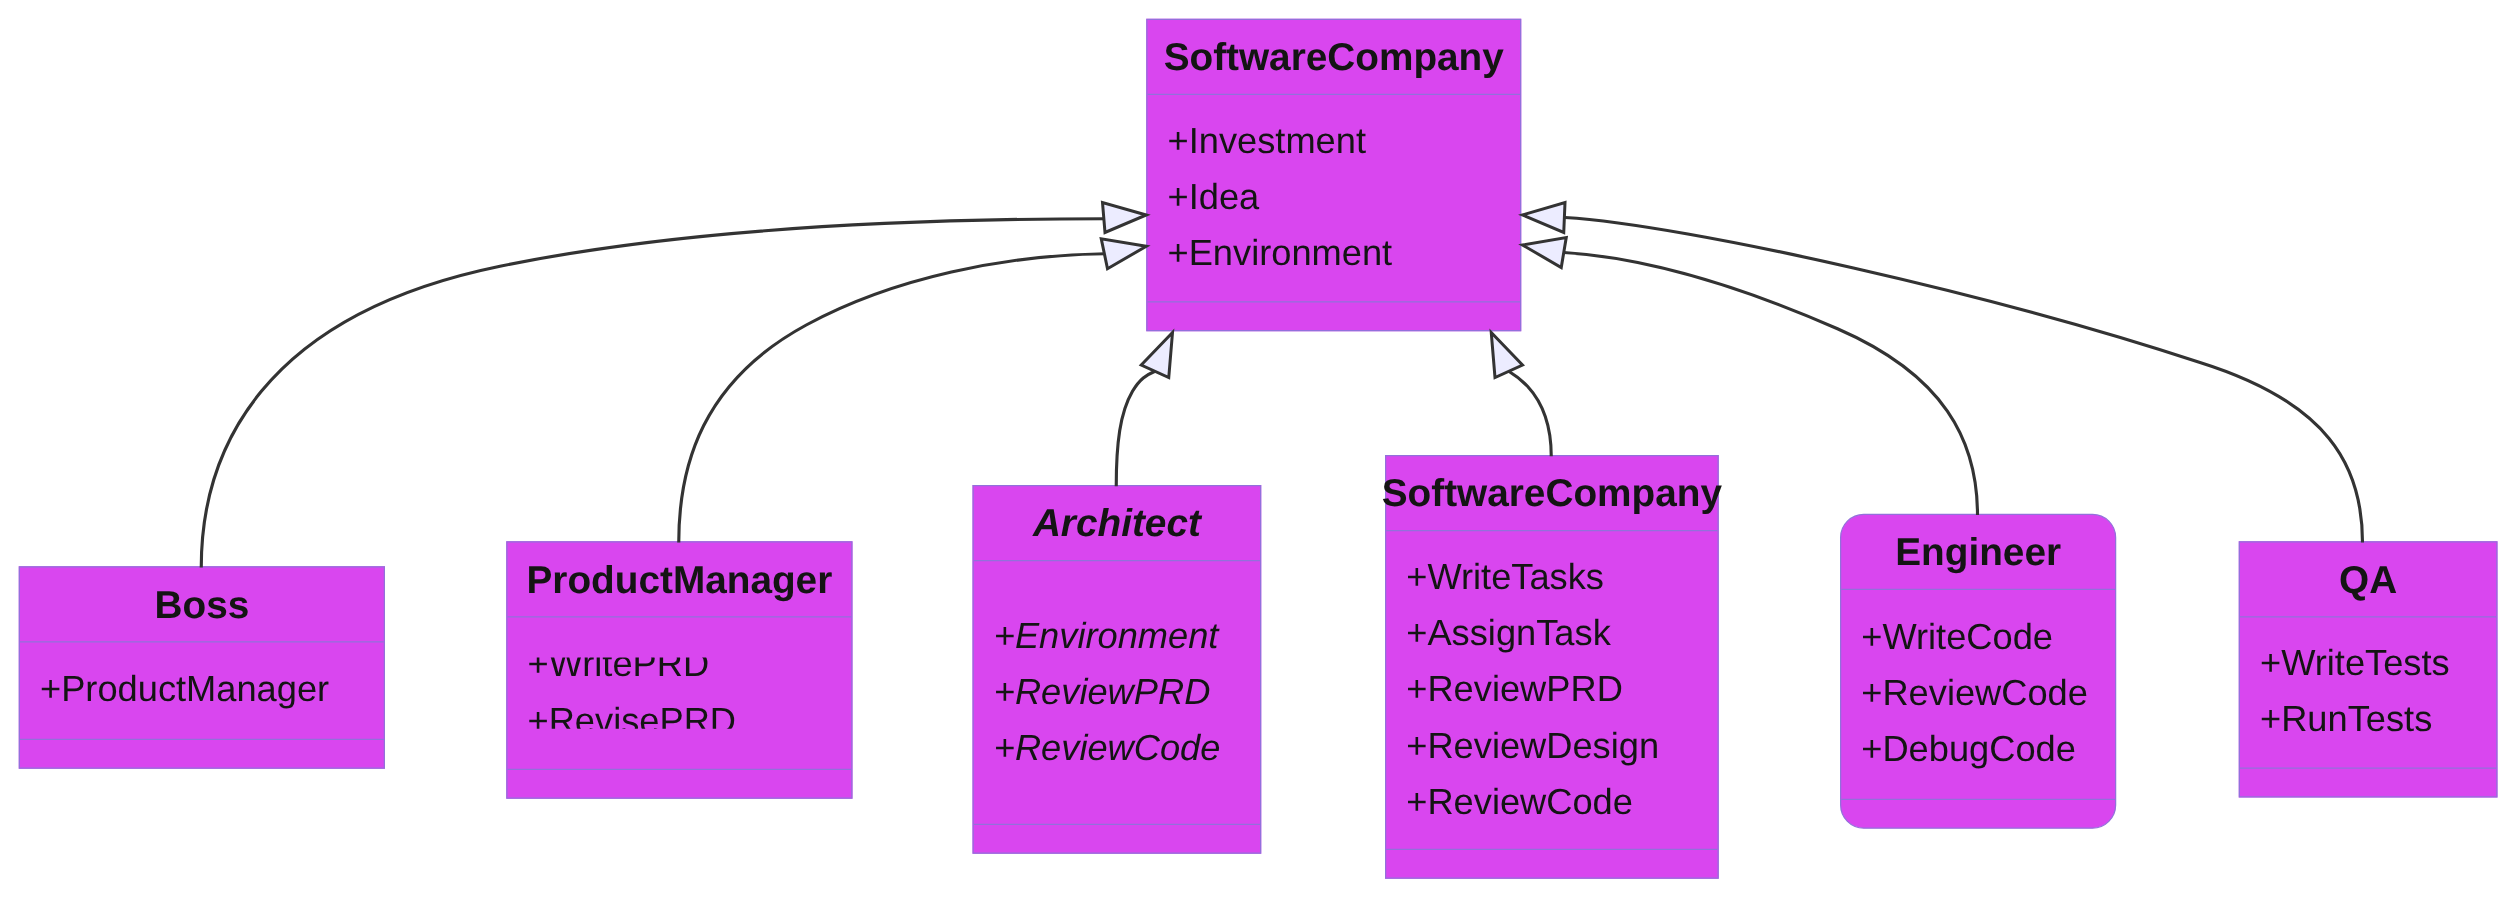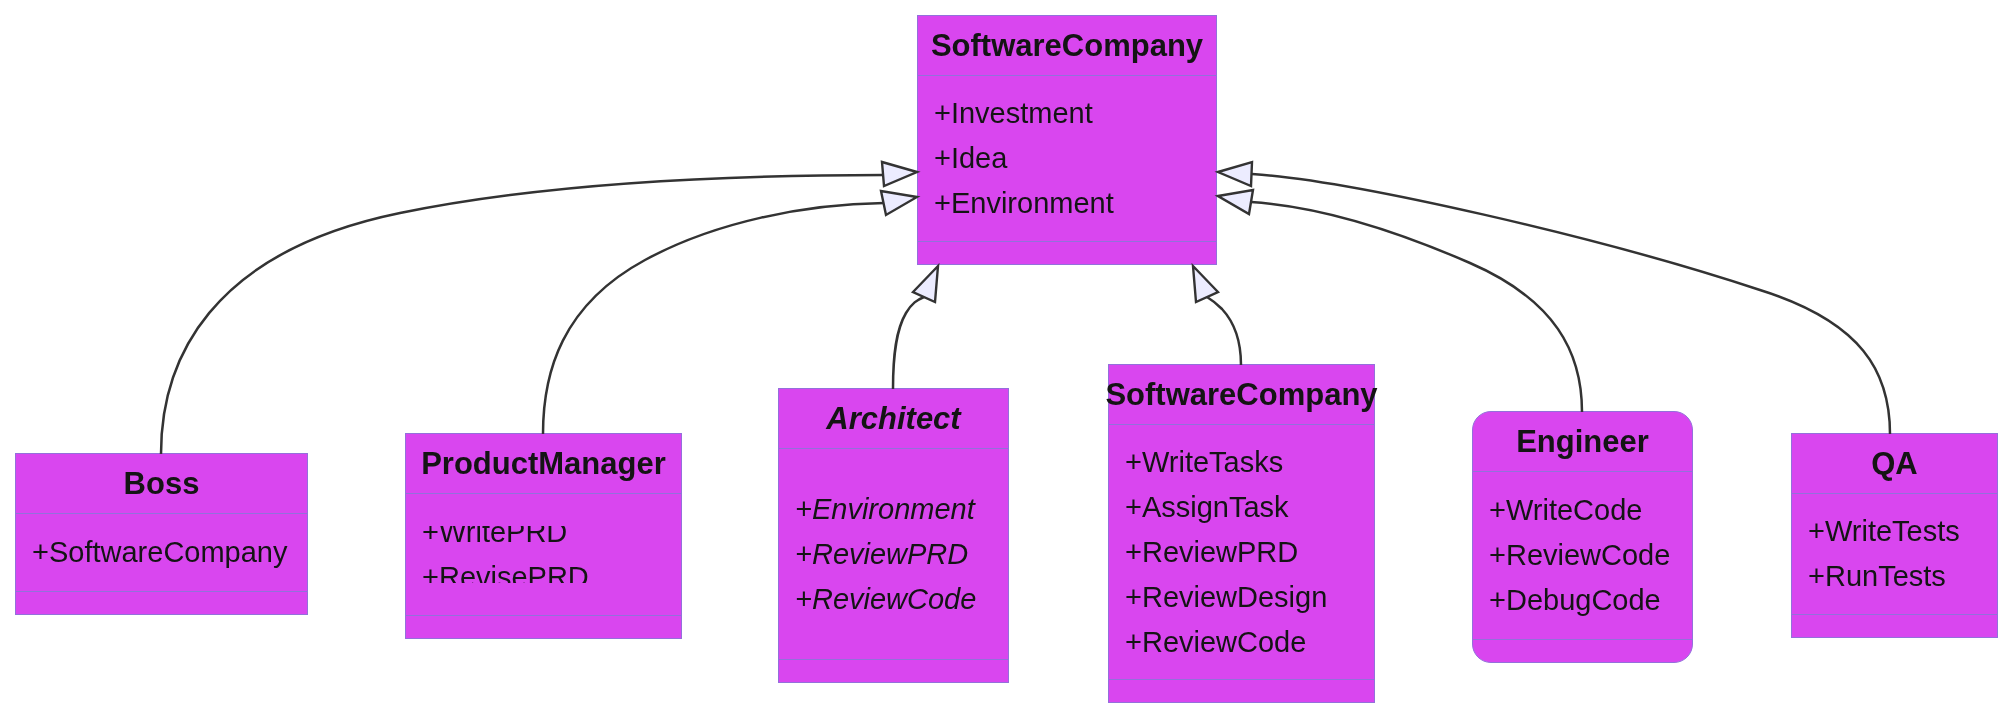--- a/index.html
+++ b/index.html
@@ -98,21 +98,21 @@
         <div class="member">+Investment</div>
         <div class="member">+Idea</div>
         <div class="member">+Environment</div>
       </div>
     <div class="uml-footer"></div>
   </div>
 
   <div class="uml-class" id="cls-boss">
     <div class="uml-title">Boss</div>
     <div class="uml-members">
-        <div class="member">+SoftwareCompany</div>
+        <div class="member">+ProductManager</div>
       </div>
     <div class="uml-footer"></div>
   </div>
 
   <div class="uml-class" id="cls-product-manager">
     <div class="uml-title">ProductManager</div>
     <div class="uml-members">
         <div class="member">+WritePRD</div>
         <div class="member">+RevisePRD</div>
       </div>

